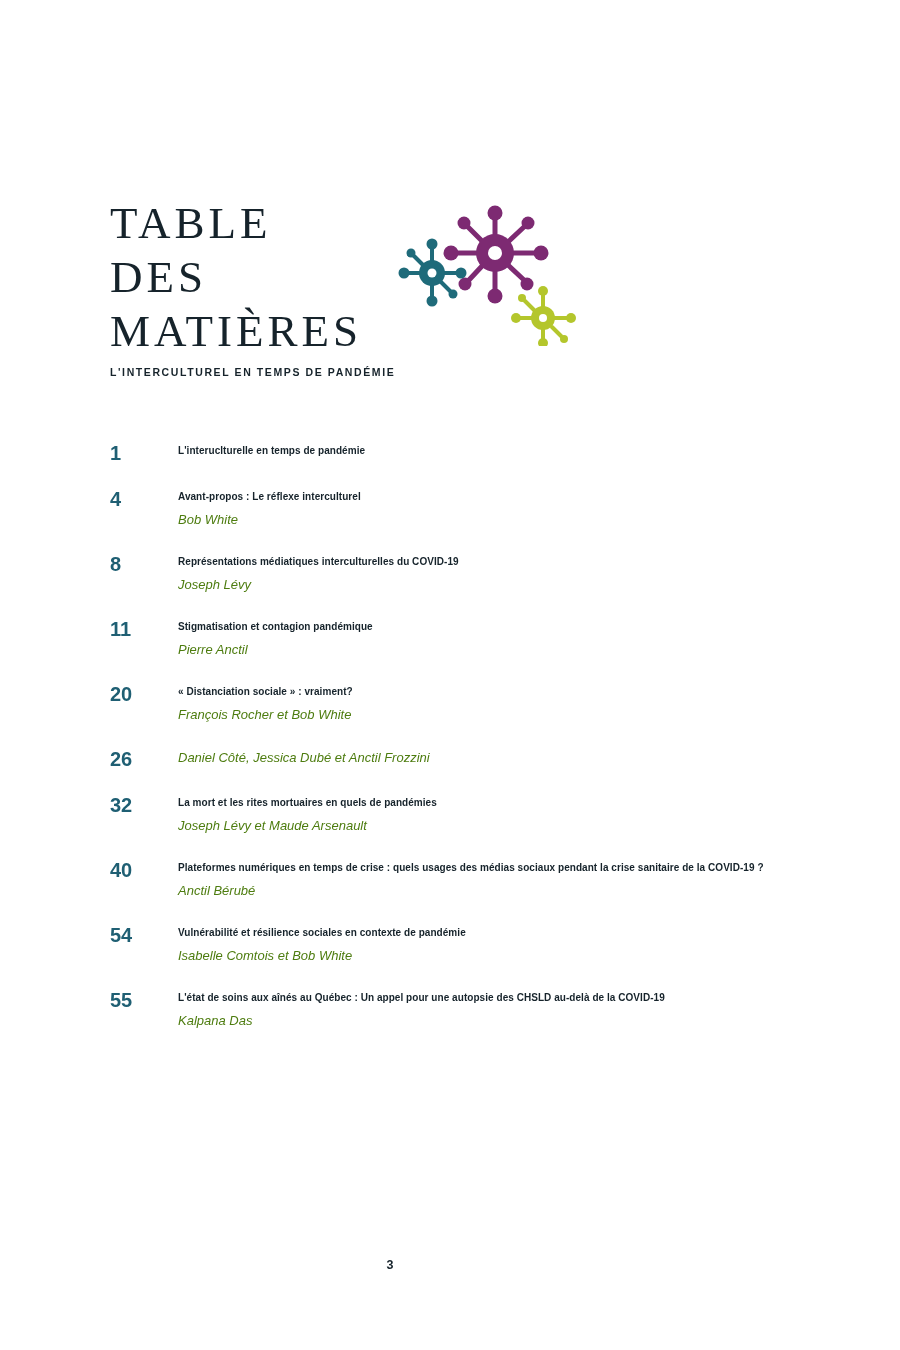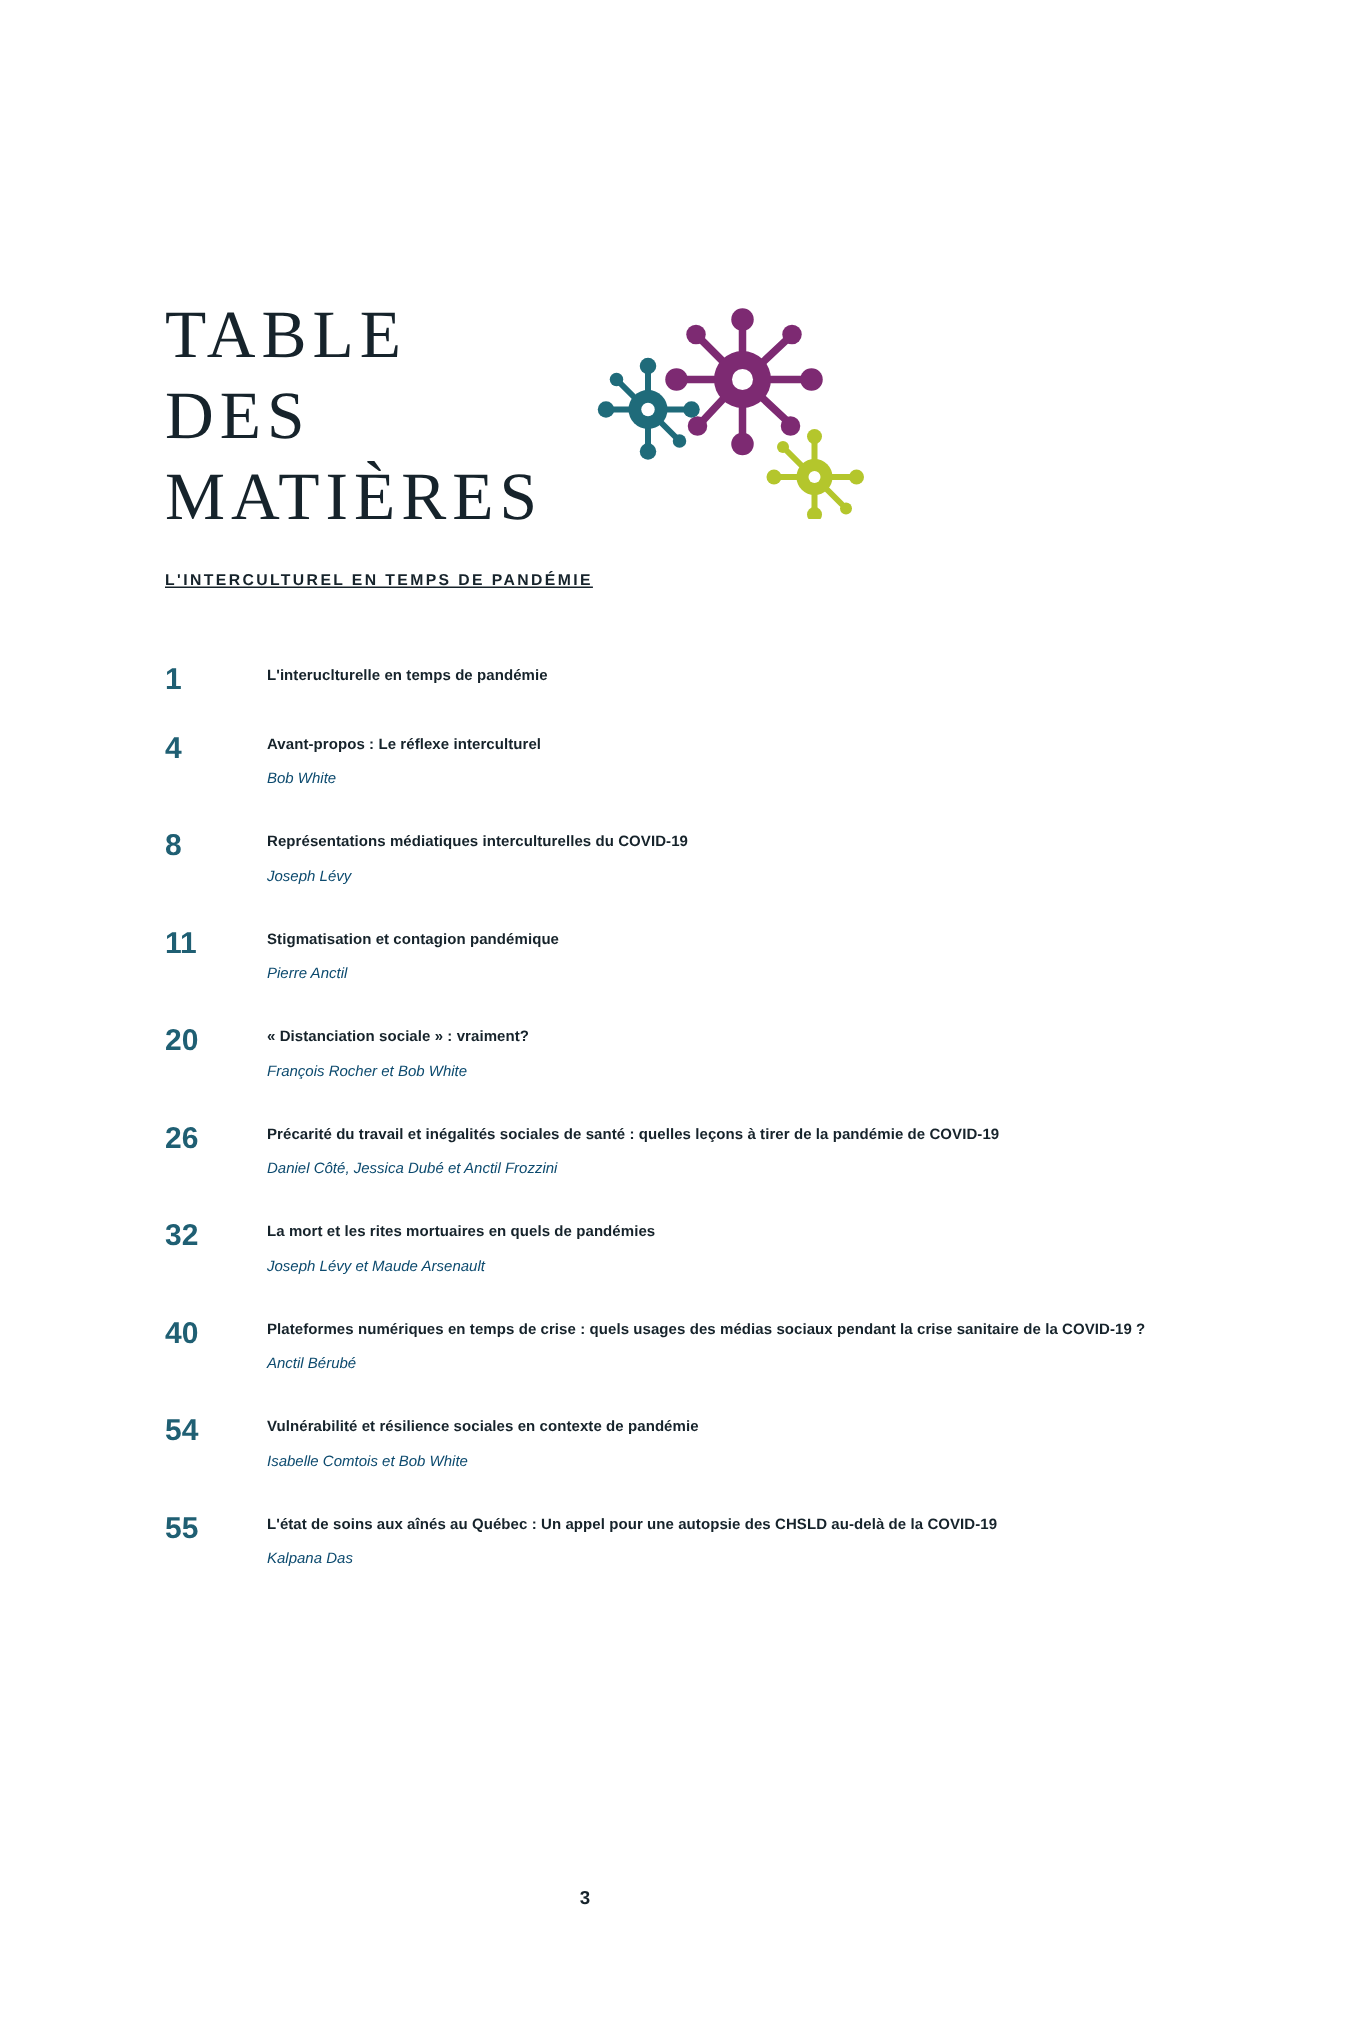--- a/index.html
+++ b/index.html
@@ -37,27 +37,26 @@
   .title-line {
     font-family: "Liberation Serif", serif;
     font-size: 45px;
     letter-spacing: 4px;
     line-height: 54px;
     color: #16232b;
     font-weight: 400;
     white-space: nowrap;
   }
   .subtitle {
-    margin-top: 23px;
+    margin-top: 8px;
     font-family: "Liberation Sans", sans-serif;
     font-size: 10.5px;
     font-weight: bold;
     letter-spacing: 1.6px;
     color: #16232b;
-    text-decoration: underline;
   }
 
   
   .virus-art {
     position: absolute;
     left: 285px;
     top: 0px;
     width: 200px;
     height: 150px;
     z-index: 1;
@@ -88,23 +87,23 @@
     flex: 1 1 auto;
   }
   .toc-title {
     font-size: 10px;
     font-weight: bold;
     color: #16232b;
     line-height: 22px;
     letter-spacing: 0.05px;
   }
   .toc-author {
-    font-size: 10px;
+    font-size: 13px;
     font-style: italic;
-    color: #0c4a6e;
+    color: #4d7c0f;
     line-height: 20px;
     margin-top: 2px;
   }
 
   
   .folio {
     position: absolute;
     left: 0;
     right: 0;
     top: 1258px;
@@ -226,21 +225,20 @@
       <div class="toc-page">20</div>
       <div class="toc-body">
         <div class="toc-title">« Distanciation sociale » : vraiment?</div>
         <div class="toc-author">François Rocher et Bob White</div>
       </div>
     </div>
 
     <div class="toc-entry">
       <div class="toc-page">26</div>
       <div class="toc-body">
-        <div class="toc-title">Précarité du travail et inégalités sociales de santé : quelles leçons à tirer de la pandémie de COVID-19</div>
         <div class="toc-author">Daniel Côté, Jessica Dubé et Anctil Frozzini</div>
       </div>
     </div>
 
     <div class="toc-entry">
       <div class="toc-page">32</div>
       <div class="toc-body">
         <div class="toc-title">La mort et les rites mortuaires en quels de pandémies</div>
         <div class="toc-author">Joseph Lévy et Maude Arsenault</div>
       </div>

